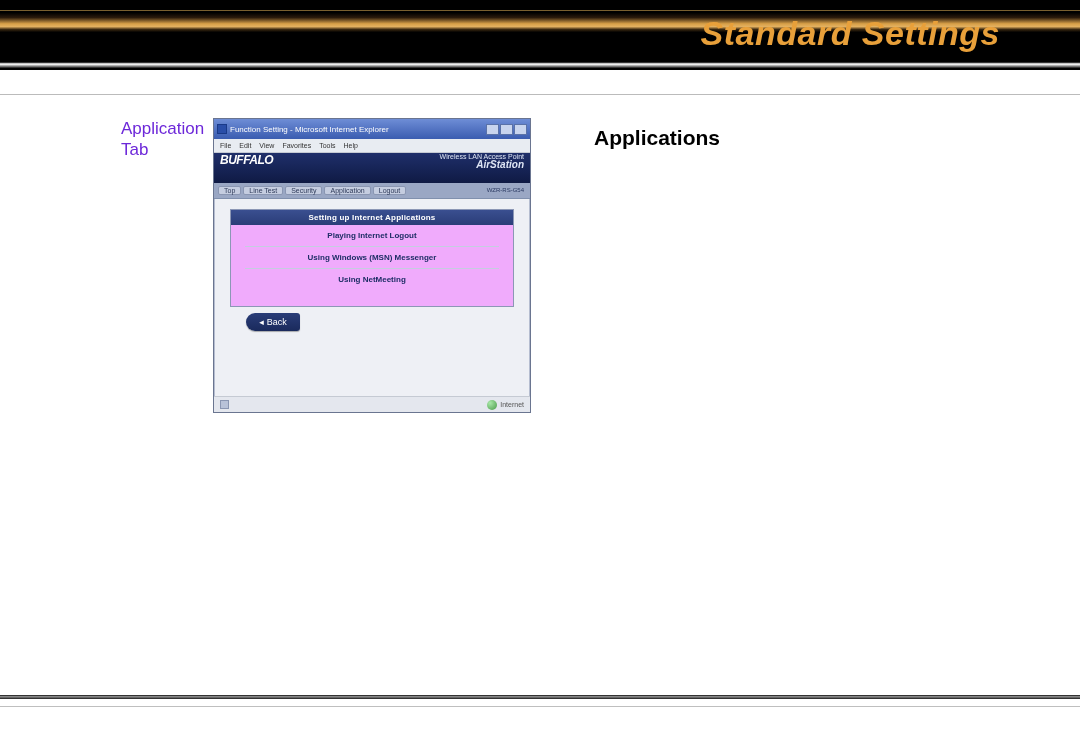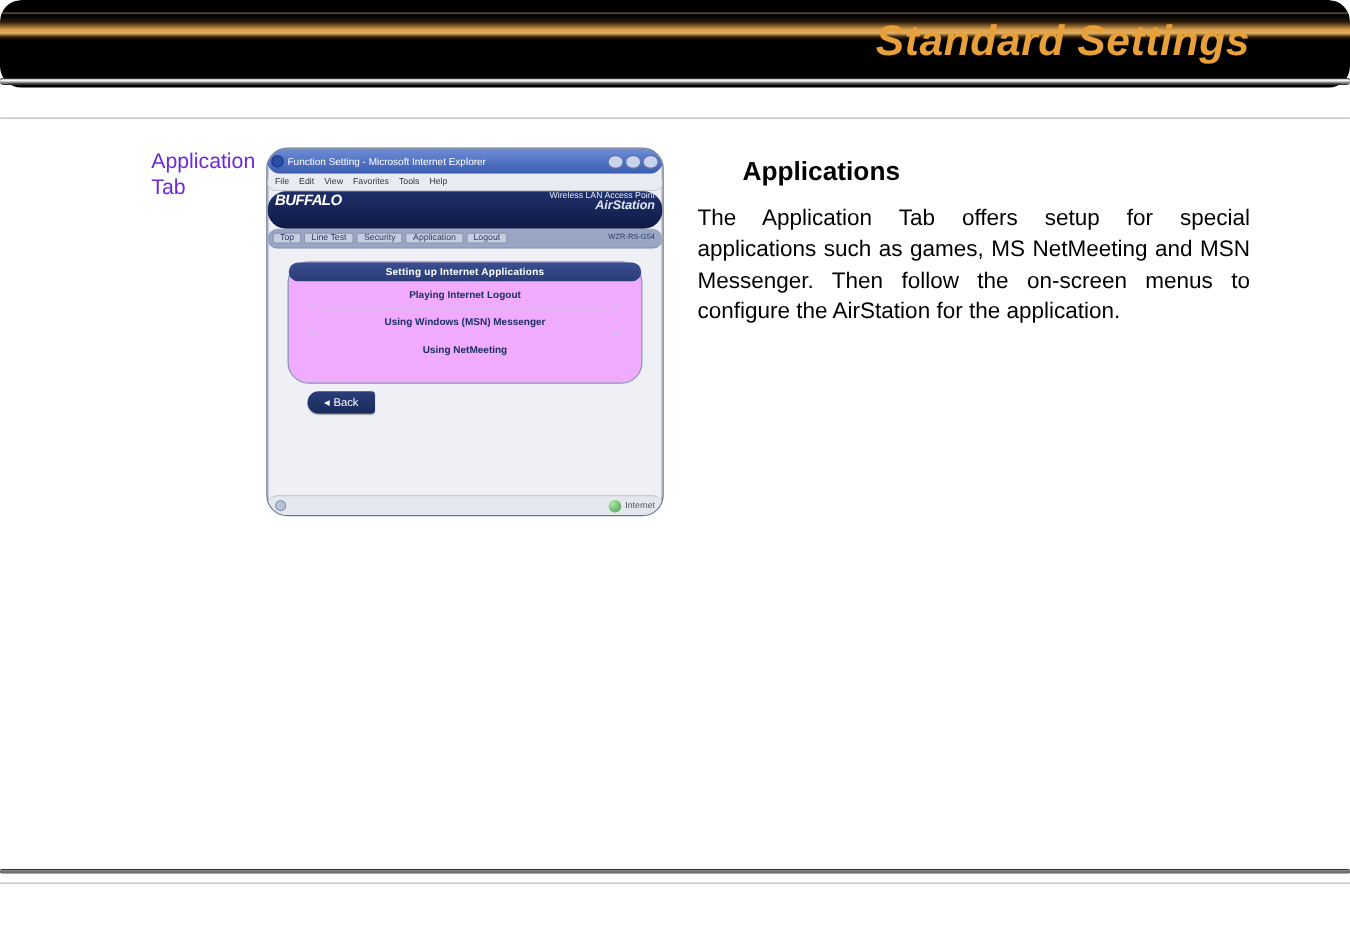--- a/index.html
+++ b/index.html
@@ -1,15 +1,15 @@
 <!DOCTYPE html>
 <html><head>
   <meta charset="utf-8">
   <style>
-    * { margin: 0; padding: 0; box-sizing: border-box; border-radius: 17px; }
+    * { margin: 0; padding: 0; box-sizing: border-box; }
     body {
       width: 1080px;
       height: 747px;
       background: #fff;
       font-family: Arial, Helvetica, sans-serif;
       position: relative;
       overflow: hidden;
     }
     
     .header-band {
@@ -320,19 +320,18 @@
     <div class="ss-statusbar">
       <span class="ss-status-box"></span>
       <span class="ss-status-right">
         <span class="ss-status-icon"></span>
         <span>Internet</span>
       </span>
     </div>
   </div>
 
   <div class="section-heading">Applications</div>
-  <div class="body-text">The Application Tab offers setup for special applications such as games, MS NetMeeting and MSN Messenger.  Then follow the on-screen menus to configure the AirStation for the application.</div>
 </div>
 
 <div class="footer-band">
   <div class="footer-rule"></div>
   <div class="footer-line"></div>
 </div>
 
 </body></html>

